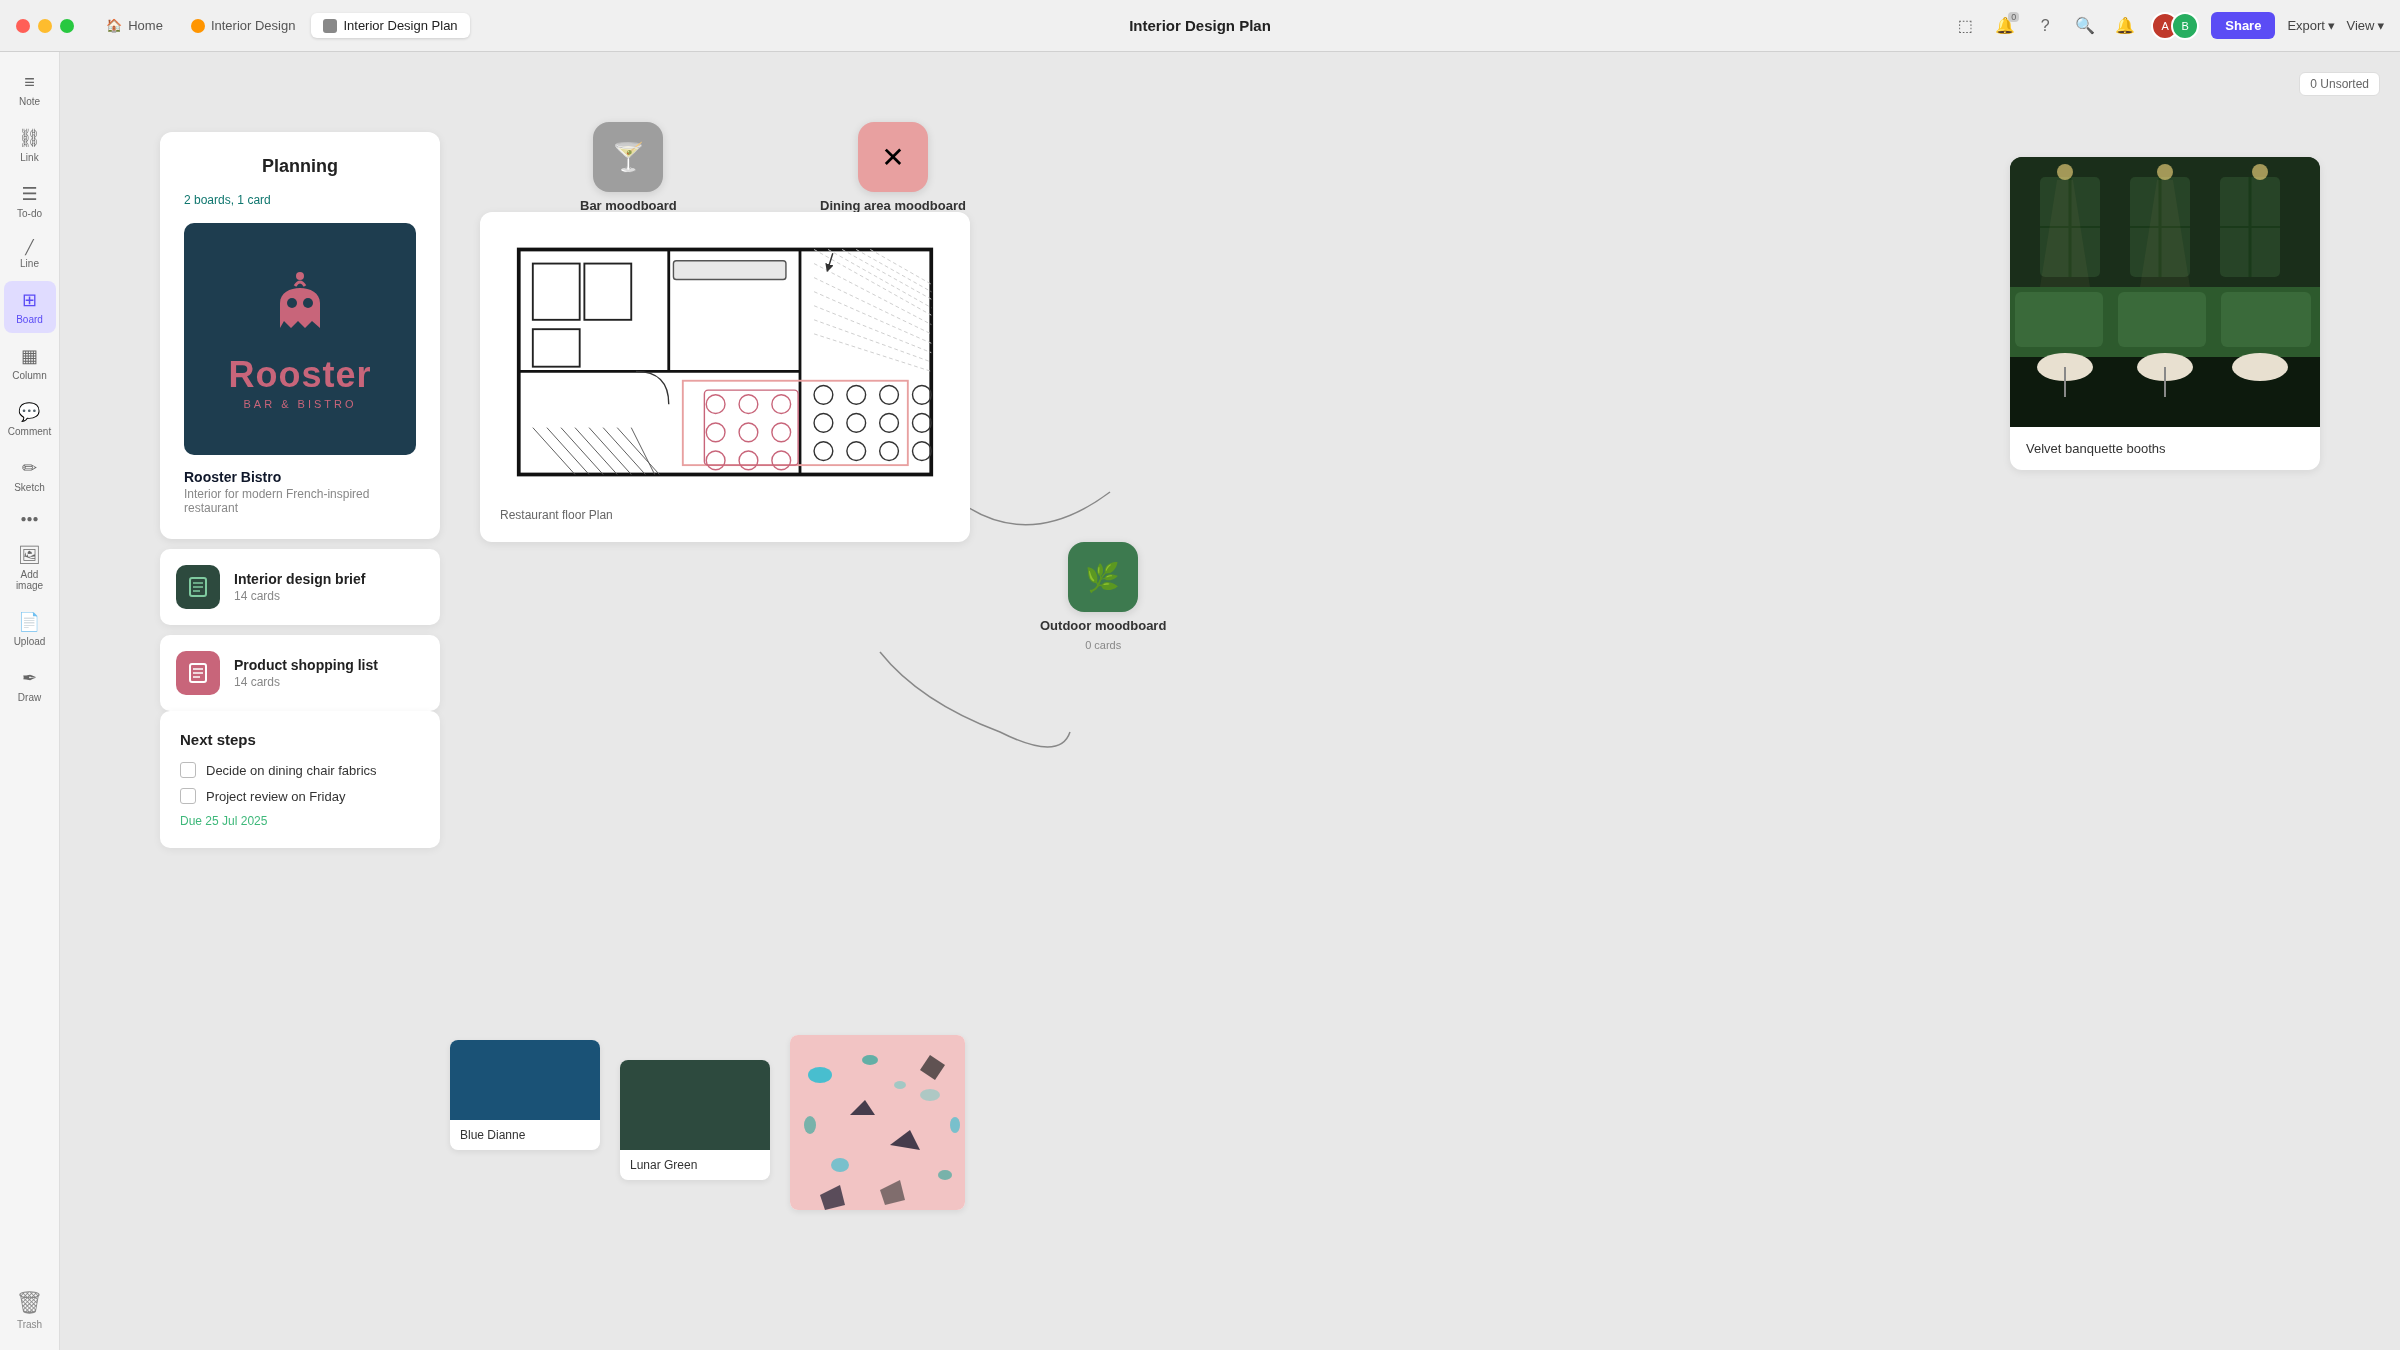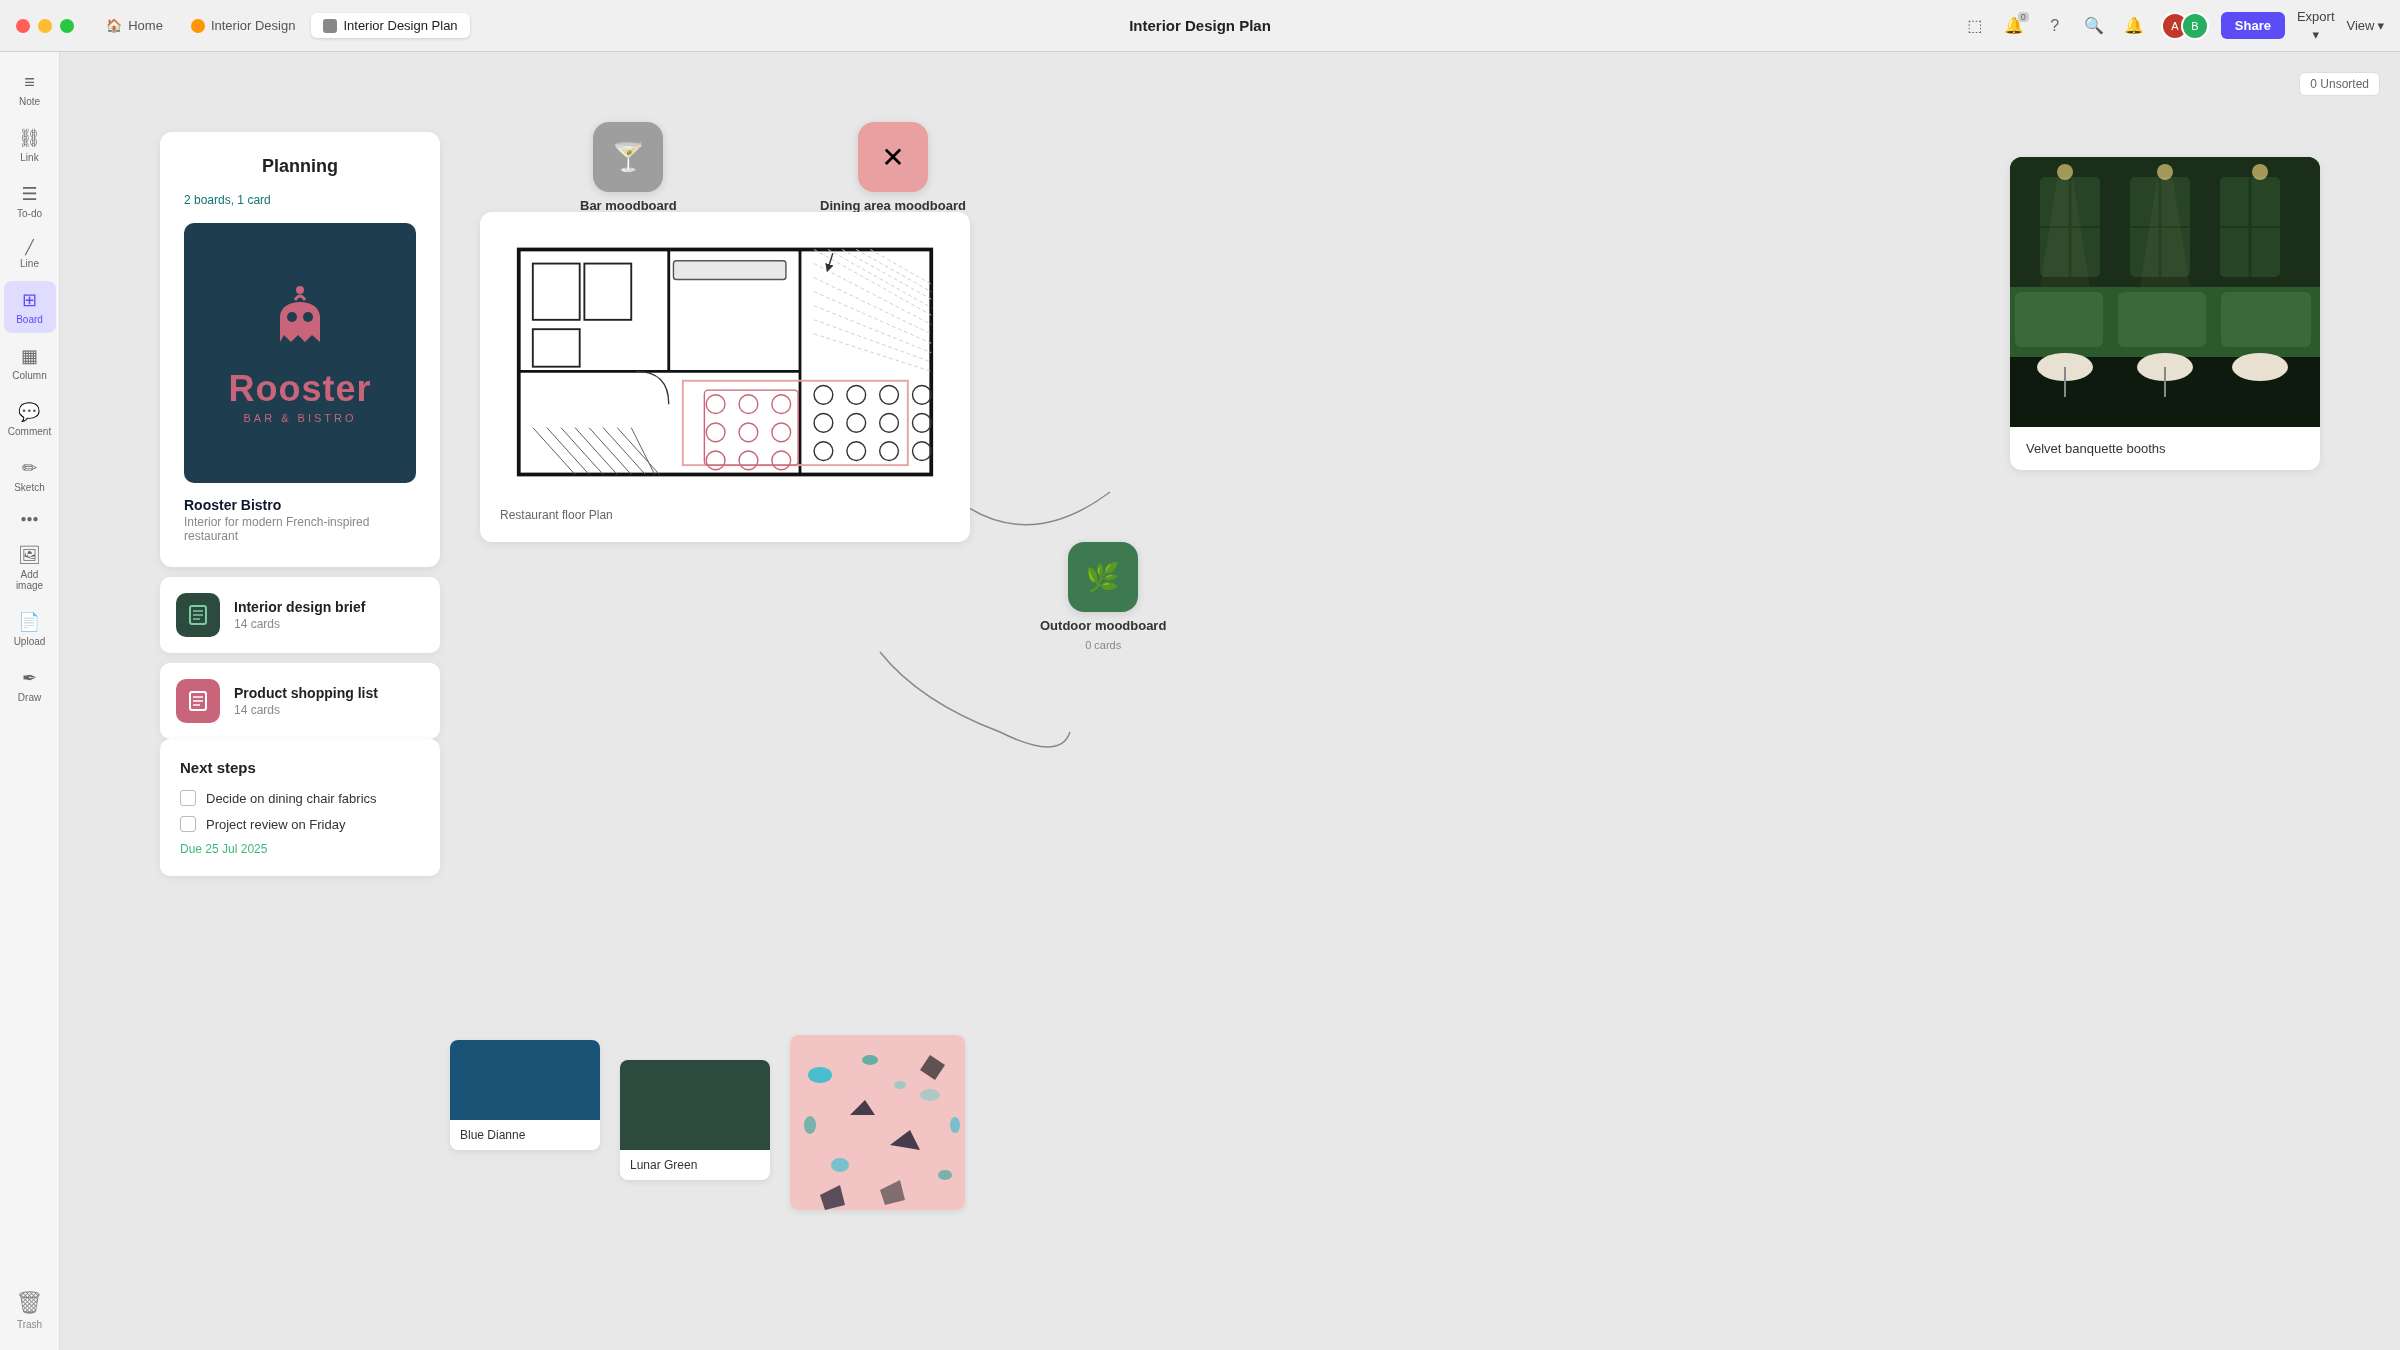--- a/index.html
+++ b/index.html
@@ -26,21 +26,21 @@
     .tab.active { background: #fff; color: #222; box-shadow: 0 1px 3px rgba(0,0,0,0.15); }
     .tab-icon { width: 14px; height: 14px; border-radius: 3px; }
     .tab-icon-interior { background: #ff9500; border-radius: 50%; }
     .tab-icon-plan { background: #888; border-radius: 3px; }
     .title-center { position: absolute; left: 50%; transform: translateX(-50%); font-size: 15px; font-weight: 600; color: #222; }
     .titlebar-right { margin-left: auto; display: flex; align-items: center; gap: 12px; }
     .avatar-group { display: flex; }
     .avatar { width: 28px; height: 28px; border-radius: 50%; background: #c0392b; border: 2px solid #fff; font-size: 11px; color: #fff; display: flex; align-items: center; justify-content: center; }
     .avatar2 { width: 28px; height: 28px; border-radius: 50%; background: #27ae60; border: 2px solid #fff; font-size: 11px; color: #fff; display: flex; align-items: center; justify-content: center; margin-left: -8px; }
     .share-btn { background: #5B4CF5; color: #fff; border: none; border-radius: 6px; padding: 6px 14px; font-size: 13px; font-weight: 600; cursor: pointer; }
-    .export-btn { background: transparent; border: none; font-size: 13px; color: #444; cursor: pointer; display: flex; align-items: center; gap: 3px; flex-direction: column; }
+    .export-btn { background: transparent; border: none; font-size: 13px; color: #444; cursor: pointer; display: flex; align-items: center; gap: 3px; }
     .view-btn { background: transparent; border: none; font-size: 13px; color: #444; cursor: pointer; display: flex; align-items: center; gap: 3px; }
     .icon-btn { background: transparent; border: none; font-size: 16px; color: #666; cursor: pointer; width: 28px; height: 28px; display: flex; align-items: center; justify-content: center; }
 
     
     .main { display: flex; flex: 1; overflow: hidden; }
 
     
     .sidebar { width: 60px; background: #f5f5f5; border-right: 1px solid #ddd; display: flex; flex-direction: column; align-items: center; padding: 12px 0; gap: 4px; flex-shrink: 0; }
     .sidebar-item { display: flex; flex-direction: column; align-items: center; gap: 3px; padding: 8px 6px; border-radius: 8px; cursor: pointer; width: 52px; }
     .sidebar-item.active { background: #e0dcff; }
@@ -57,21 +57,21 @@
     .canvas { flex: 1; background: #e8e8e8; position: relative; overflow: hidden; }
 
     
     .unsorted-badge { position: absolute; top: 20px; right: 20px; background: #fff; border: 1px solid #ddd; border-radius: 6px; padding: 4px 10px; font-size: 12px; color: #666; }
 
     
     .planning-group { position: absolute; top: 80px; left: 100px; width: 280px; }
     .planning-card { background: #fff; border-radius: 12px; padding: 24px; box-shadow: 0 2px 8px rgba(0,0,0,0.08); }
     .planning-title { font-size: 18px; font-weight: 700; color: #222; text-align: center; }
     .planning-subtitle { font-size: 12px; color: #0f766e; text-align: left; margin-top: 16px; margin-bottom: 16px; }
-    .rooster-card { background: #1e3d4f; border-radius: 10px; height: 260px; display: flex; align-items: center; justify-content: center; overflow: hidden; margin-bottom: 0; }
+    .rooster-card { background: #1e3d4f; border-radius: 10px; height: 232px; display: flex; align-items: center; justify-content: center; overflow: hidden; margin-bottom: 0; }
     .rooster-content { text-align: center; color: #c8657a; }
     .rooster-ghost { font-size: 52px; margin-bottom: 4px; }
     .rooster-brand { font-size: 36px; font-weight: 800; color: #c8657a; letter-spacing: 1px; }
     .rooster-sub { font-size: 11px; color: #c8657a; letter-spacing: 3px; margin-top: 2px; }
     .rooster-info { padding: 14px 0 0; }
     .rooster-name { font-size: 14px; font-weight: 700; color: #0f172a; }
     .rooster-desc { font-size: 12px; color: #888; margin-top: 2px; }
 
     
     .sub-card { background: #fff; border-radius: 10px; padding: 16px; box-shadow: 0 2px 8px rgba(0,0,0,0.06); display: flex; align-items: center; gap: 14px; margin-top: 10px; }

